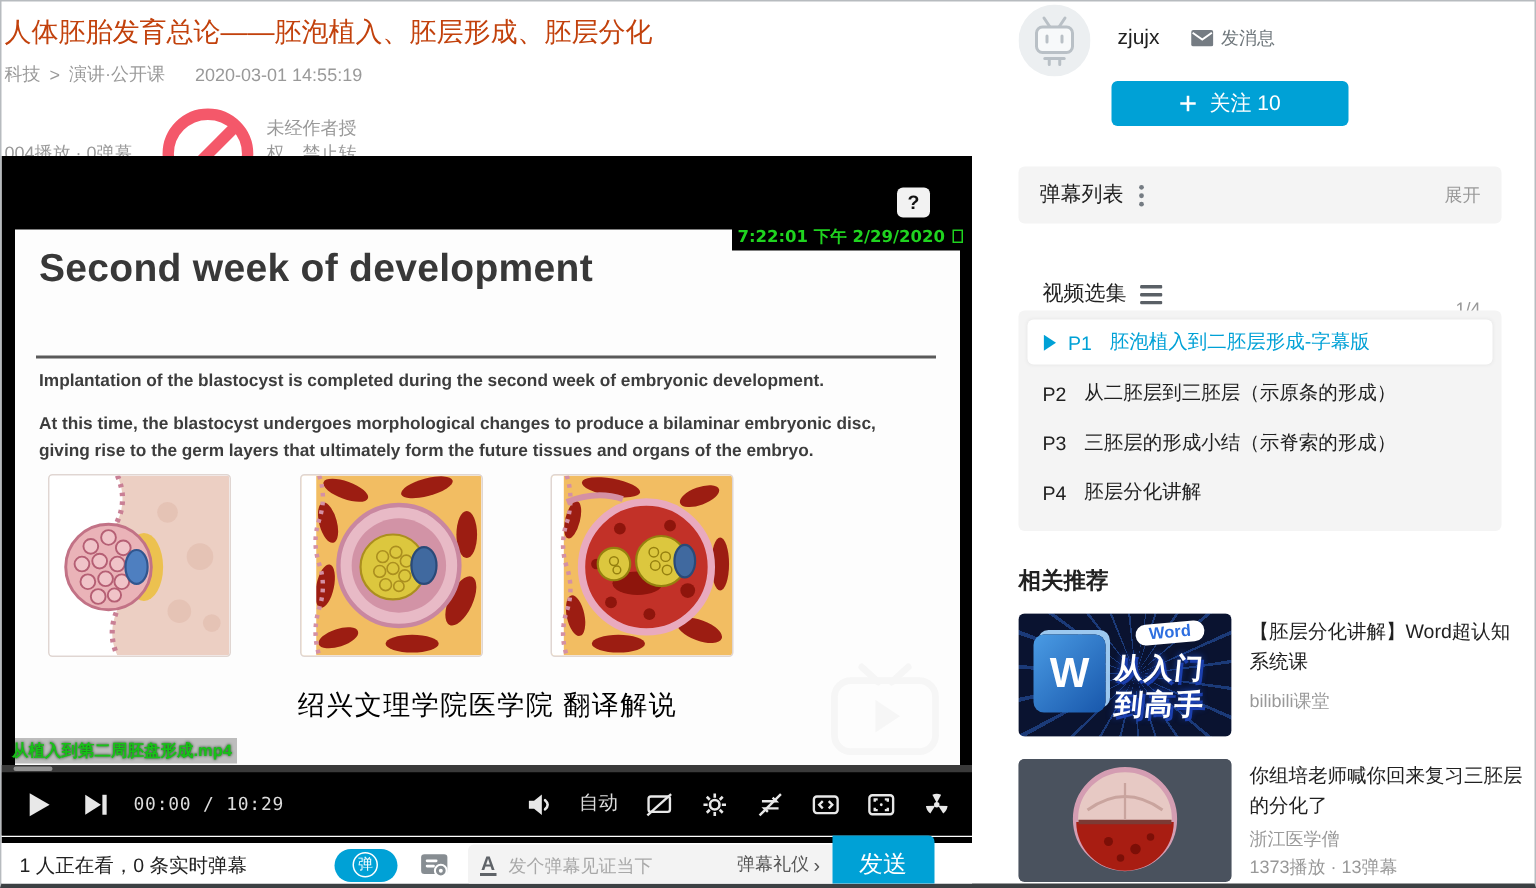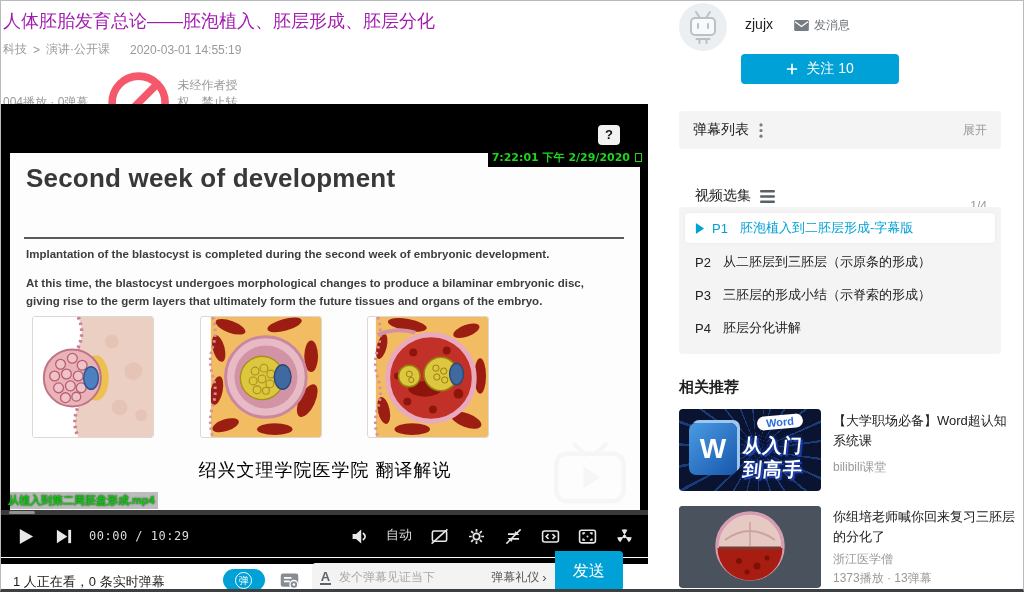--- a/index.html
+++ b/index.html
@@ -2,21 +2,21 @@
 <html><head>
 <meta charset="utf-8">
 <style>
   * { margin:0; padding:0; box-sizing:border-box; }
   html,body { background:#fff; }
   body { font-family:"Liberation Sans","DejaVu Sans",sans-serif; }
   #app { position:relative; width:1024px; height:592px; background:#fff; overflow:hidden;
          border:1px solid #b7bbbf; border-bottom:3px solid #3c4043; }
 
   
-  .page-title { position:absolute; left:2px; top:8px; width:640px; font-size:18px; font-weight:500; color:#a21caf; white-space:nowrap; overflow:hidden; }
+  .page-title { position:absolute; left:2px; top:8px; width:640px; font-size:18px; font-weight:500; color:#c2410c; white-space:nowrap; overflow:hidden; }
   .crumb-row { position:absolute; left:2px; top:40px; font-size:12px; color:#999; display:flex; align-items:center; gap:6px; }
   .crumb-row .date { margin-left:14px; }
   .stats-row { position:absolute; left:2px; top:68px; font-size:12px; color:#999; display:flex; align-items:center; gap:7px; }
   .stats-row .copyright { color:#999; margin-left:10px; display:flex; align-items:center; gap:5px; }
 
   
   .player { position:absolute; left:0; top:103px; width:647px; height:453px; background:#000; }
   .help-btn { position:absolute; left:597px; top:21px; width:22px; height:20px; background:#f2f2f2; border-radius:4px;
               color:#111; font-size:13px; font-weight:bold; text-align:center; line-height:20px; }
   .timestamp { position:absolute; right:2px; top:44px; z-index:5; background:#000; color:#1fd31f; font-size:11px; font-weight:bold;
@@ -43,22 +43,22 @@
 
   .controls { position:absolute; left:0; top:411px; width:100%; height:42px; background:#000; display:flex; align-items:center; padding:0 14px; }
   .controls .icon-btn { width:20px; height:20px; display:inline-flex; align-items:center; justify-content:center; }
   .controls .icon-btn svg { width:19px; height:19px; }
   .ctrl-next { margin-left:18px; }
   .ctrl-time { margin-left:16px; font-size:12px; color:#dcdcdc; letter-spacing:.5px; font-family:"DejaVu Sans Mono","Liberation Mono",monospace; }
   .ctrl-right { margin-left:auto; display:flex; align-items:flex-start; gap:17px; }
   .ctrl-quality { font-size:13px; color:#dcdcdc; }
 
   
-  .dm-bar { position:absolute; left:0; top:557px; width:647px; height:33px; background:#fff; border-top:6px solid #000000;
-            display:flex; align-items:flex-end; padding-left:12px; }
+  .dm-bar { position:absolute; left:0; top:557px; width:647px; height:33px; background:#fff; border-top:4px solid #000000;
+            display:flex; align-items:center; padding-left:12px; }
   .dm-status { font-size:13px; color:#212121; }
   .dm-toggle { margin-left:58px; width:42px; height:22px; background:#00a1d6; border-radius:11px; display:flex; align-items:center; justify-content:center; }
   .dm-toggle .knob { width:17px; height:17px; border:1.5px solid #fff; border-radius:50%; color:#fff; font-size:10px; line-height:15px; text-align:center; }
   .dm-settings { margin-left:14px; width:21px; height:21px; }
   .dm-inputbox { margin-left:12px; width:243px; height:28px; background:#f3f3f3; border-radius:4px 0 0 4px; display:flex; align-items:center; padding:0 8px; }
   .dm-font { font-size:13px; font-weight:bold; color:#5f6368; border-bottom:2px solid #5f6368; line-height:13px; padding:0 1px; }
   .dm-input { flex:1; margin-left:8px; border:none; outline:none; background:transparent; font-size:12px; color:#333; min-width:10px; }
   .dm-input::placeholder { color:#a8a8a8; }
   .dm-etiquette { font-size:12px; color:#555; white-space:nowrap; display:flex; align-items:center; gap:3px; }
   .dm-etiquette .arr { color:#555; font-size:13px; }
@@ -420,21 +420,21 @@
   <div class="rel-title">相关推荐</div>
 
   <div class="rel-thumb thumb-1">
     <div class="w-logo">
         <span>W</span>
       </div>
     <div class="w-badge">Word</div>
     <div class="w-line w-l1">从入门</div>
     <div class="w-line w-l2">到高手</div>
   </div>
-  <div class="rel-item-title rt-1">【大学职场必备】Word超认知系统课</div>
+  <div class="rel-item-title rt-1">【胚层分化讲解】Word超认知系统课</div>
   <div class="rel-src rs-1">bilibili课堂</div>
 
   <div class="rel-thumb thumb-2">
     <svg viewBox="0 0 142 80" width="142" height="80">
       <rect width="142" height="80" fill="#4a525e"></rect>
       <circle cx="71" cy="40" r="33" fill="#e7c9c4" stroke="#d49db2" stroke-width="3.5"></circle>
       <path d="M38.5 42 a32.5 32.5 0 0 0 65 0 z" fill="#a81d12"></path>
       <g fill="#7c0f07">
           <circle cx="60" cy="55" r="3"></circle>
           <circle cx="78" cy="60" r="3.5"></circle>

